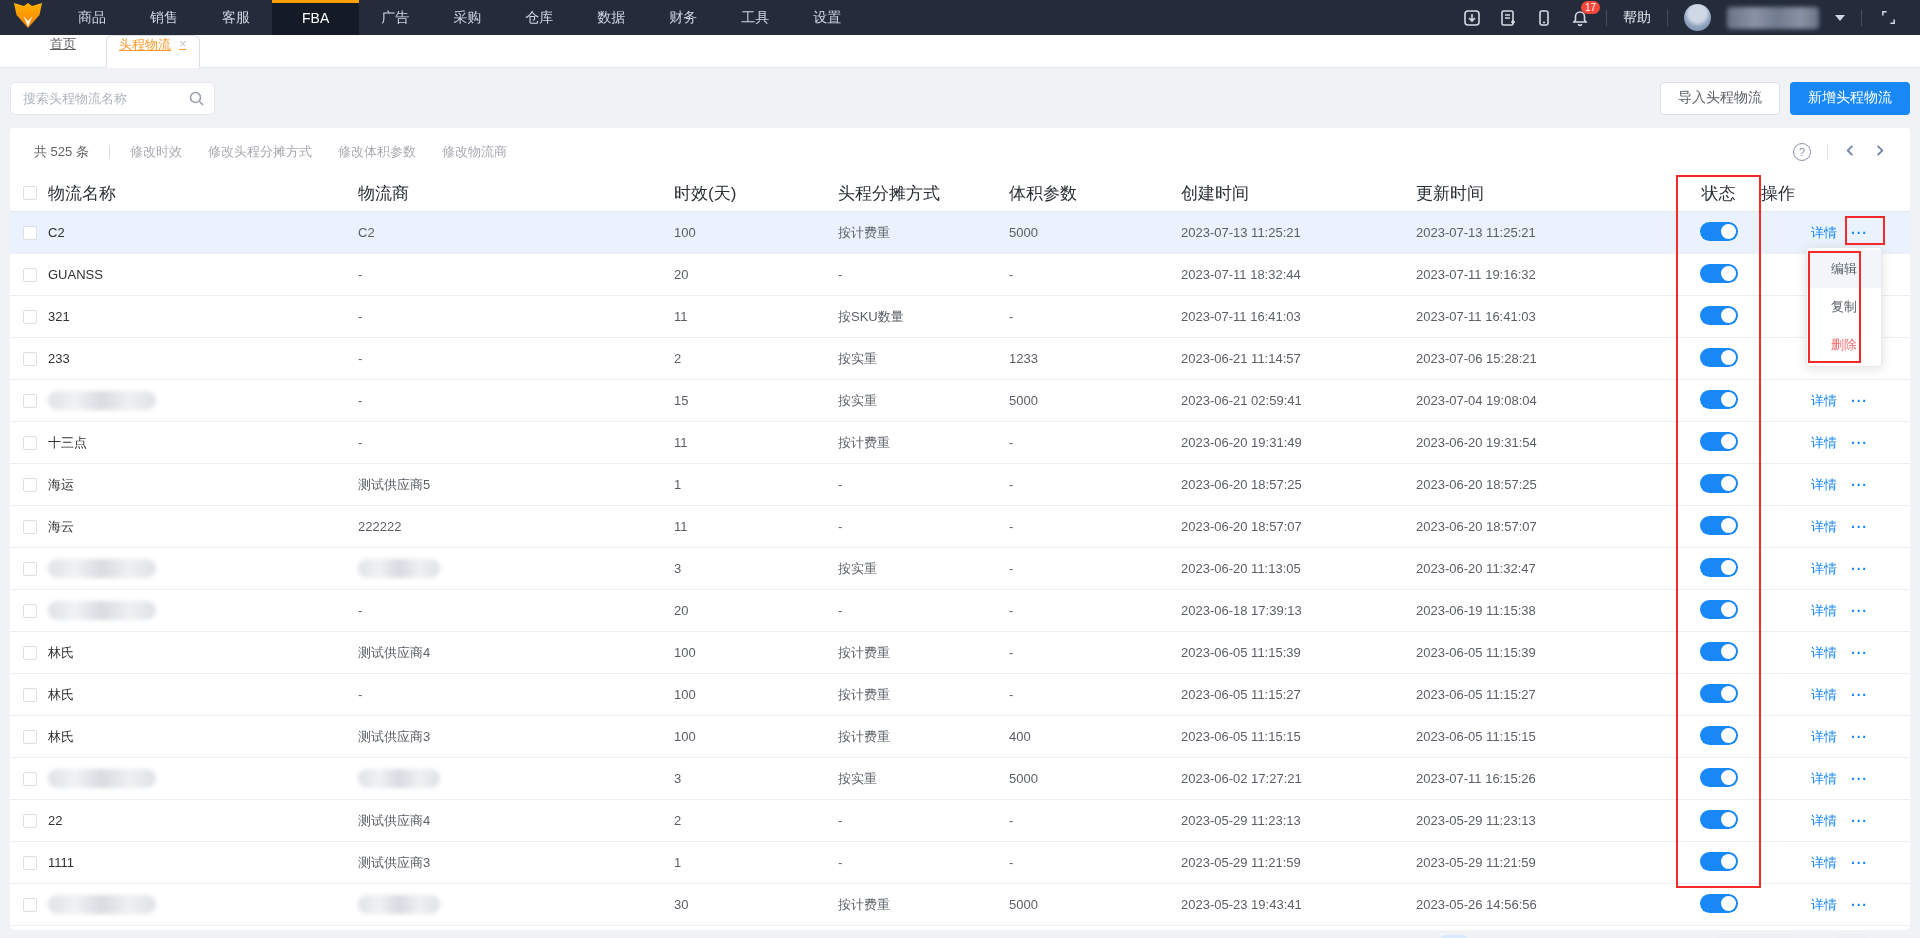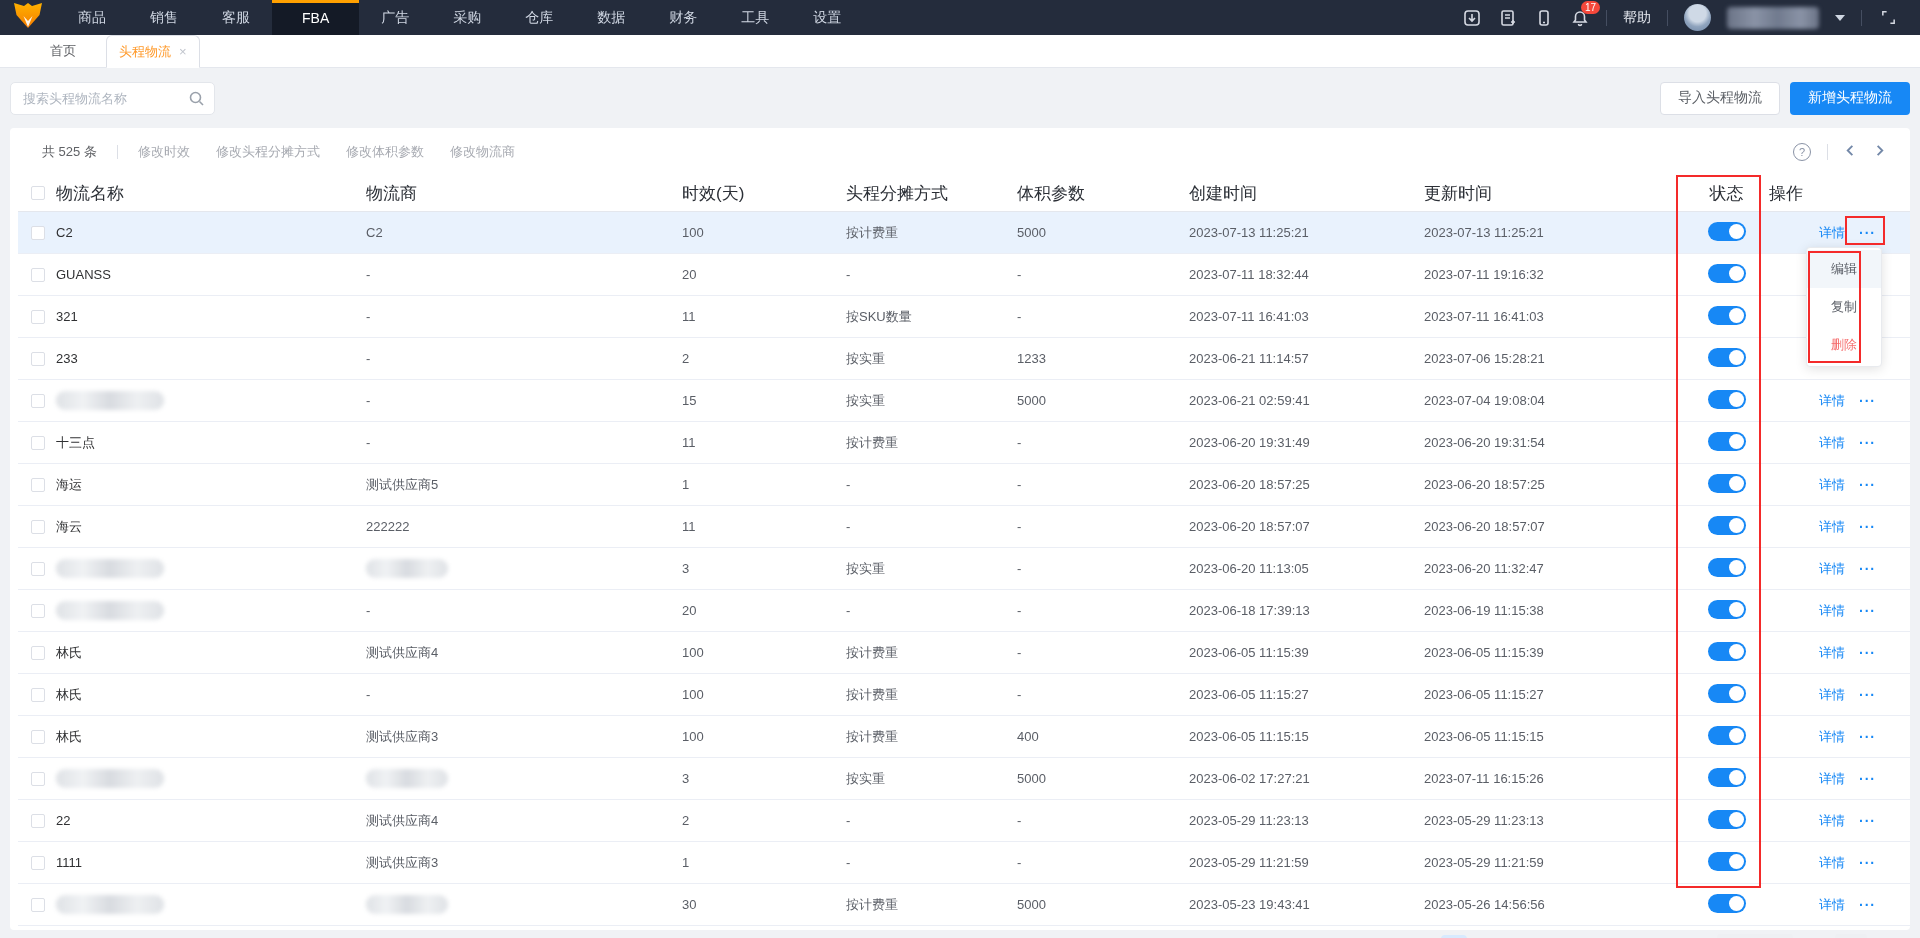--- a/index.html
+++ b/index.html
@@ -19,37 +19,37 @@
   .tn-icon svg { stroke:#d5d9e2; fill:none; stroke-width:1.6; }
   .badge { position:absolute; top:-7px; left:11px; background:#f5483b; color:#fff; font-size:10px; line-height:13px; padding:0 4px; border-radius:8px; }
   .tn-sep { width:1px; height:16px; background:#454e61; }
   .tn-help { color:#e6e9f0; font-size:14px; cursor:pointer; }
   .avatar { width:27px; height:27px; border-radius:50%; background:radial-gradient(circle at 50% 35%, #cfd9e6 0 38%, #8fa3bd 60%, #6e86a6); filter:blur(0.6px); cursor:pointer; }
   .name-blur { width:92px; height:22px; border-radius:4px; background:linear-gradient(90deg,#6a7386,#8a93a6 30%,#707a8e 55%,#8a93a6 80%,#6a7386); filter:blur(2px); cursor:pointer; }
   .caret-down { width:0; height:0; border-left:5px solid transparent; border-right:5px solid transparent; border-top:6px solid #cfd6e2; cursor:pointer; }
 
   
   .tabbar { height:33px; background:#fff; border-bottom:1px solid #e4e7ed; display:flex; align-items:stretch; padding-left:36px; }
-  .tab { display:flex; align-items:center; padding:0 14px; font-size:13px; color:#606266; cursor:pointer; }
+  .tab { display:flex; align-items:flex-start; padding:0 14px; font-size:13px; color:#606266; cursor:pointer;text-decoration:underline; }
   .tab.active { margin-left:16px; border:1px solid #dcdfe6; border-bottom:1px solid #fff; border-radius:6px 6px 0 0; color:#ff9a2b; gap:8px; margin-bottom:-1px; background:#fff; padding:0 12px; }
   .tab-close { color:#c0c4cc; font-size:13px; cursor:pointer; }
 
   
   .filterbar { height:60px; background:#f0f2f5; display:flex; align-items:center; padding:0 10px; }
   .searchbox { position:relative; width:205px; }
   .searchbox input { width:205px; height:33px; border:1px solid #e3e6eb; border-radius:5px; background:#fff; padding:0 34px 0 12px; font-size:13px; color:#303133; outline:none; font-family:inherit; }
   .searchbox input::placeholder { color:#aeb5bf; }
   .search-ic { position:absolute; right:10px; top:8px; }
   .fb-spacer { flex:1; }
   .btn { height:33px; border-radius:4px; font-size:14px; cursor:pointer; font-family:inherit; }
   .btn.plain { background:#fff; border:1px solid #dcdfe6; color:#5c6066; padding:0 17px; }
   .btn.primary { background:#1788f5; border:none; color:#fff; padding:0 18px; margin-left:10px; }
 
   
-  .card { position:absolute; left:10px; top:128px; width:1900px; height:802px; background:#fff; border-radius:4px;padding-left:8px; }
+  .card { position:absolute; left:10px; top:128px; width:1900px; height:802px; background:#fff; border-radius:4px; }
   .toolbar { height:47px; display:flex; align-items:center; padding:0 24px; font-size:13px; }
   .tb-total { color:#606266; }
   .tb-sep { width:1px; height:14px; background:#dcdfe6; margin:0 20px; }
   .bulk-links { display:flex; gap:26px; }
   .bulk-link { color:#a8abb2; cursor:pointer; }
   .tb-right { margin-left:auto; display:flex; align-items:center; gap:16px; }
   .help-circ { width:18px; height:18px; border:1.4px solid #8a93a6; border-radius:50%; color:#8a93a6; font-size:11px; display:flex; align-items:center; justify-content:center; cursor:pointer; }
   .tb-vsep { width:1px; height:16px; background:#dcdfe6; }
   .pg-chev svg { stroke:#7388a8; fill:none; stroke-width:2; cursor:pointer; }
 

